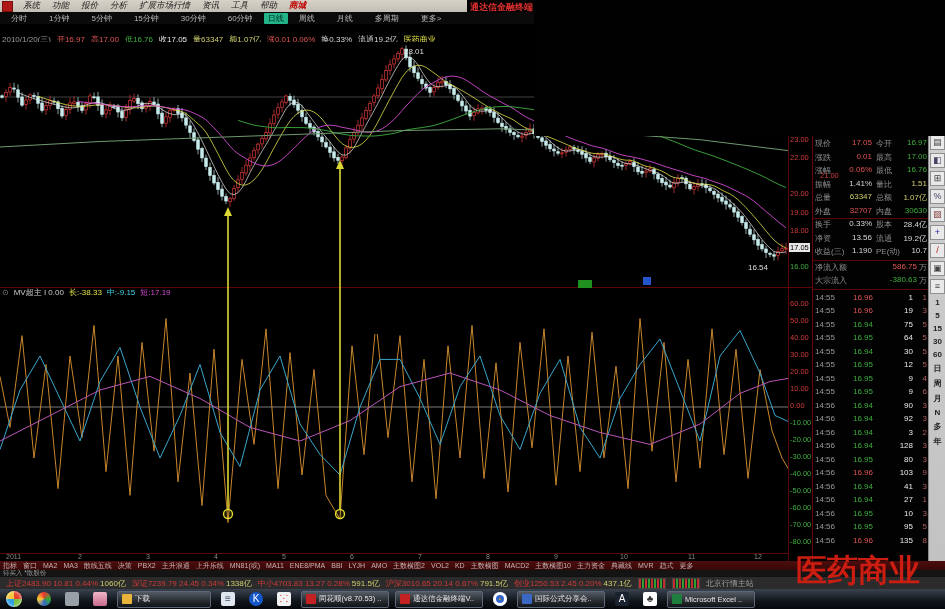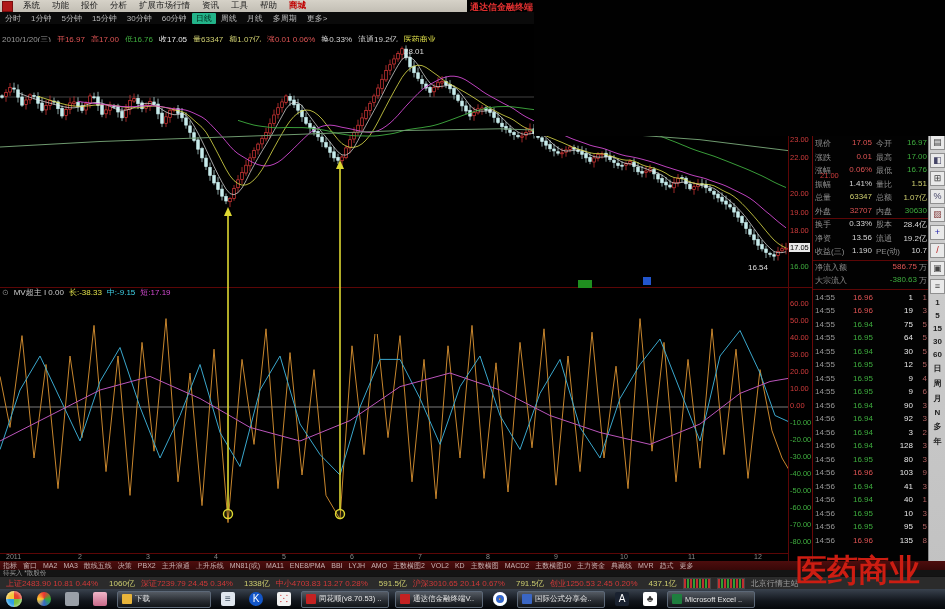--- a/index.html
+++ b/index.html
@@ -2,26 +2,26 @@
 <html><head>
 <meta charset="utf-8">
 <style>
   html,body{margin:0;padding:0;background:#222;}
   #screen{position:relative;width:945px;height:609px;background:#000;overflow:hidden;
     font-family:"Liberation Sans",sans-serif;-webkit-font-smoothing:none;}
   
   #menubar{position:absolute;left:0;top:0;width:467px;height:12px;background:linear-gradient(#d6d2c8,#c2beb4);
     display:flex;align-items:center;font-size:8.5px;color:#1a1a1a;}
   #menubar .app-ico{width:9px;height:9px;background:#b01818;margin:0 4px 0 2px;border:1px solid #7a0e0e;}
-  #menubar .mi{padding:0 6px;white-space:nowrap;}
+  #menubar .mi{padding:0 6px;white-space:nowrap;font-style:italic;}
   #menubar .mi.red{color:#c00000;font-weight:bold;}
   #brand{position:absolute;left:470px;top:1px;font-size:9px;color:#e03030;font-weight:bold;z-index:45;white-space:nowrap;}
   
   #periodbar{position:absolute;left:0;top:12px;width:945px;height:12px;background:#0a0a0a;display:flex;align-items:center;font-size:8px;color:#b8b8b8;}
-  #periodbar .pi{padding:0 5px;white-space:nowrap;}
+  #periodbar .pi{padding:0 11px;white-space:nowrap;}
   #periodbar .pi.active{background:#22b389;color:#02291c;border-radius:1px;padding:0 4px;}
   
   .inforow{position:absolute;left:2px;width:720px;height:9px;font-size:8px;white-space:nowrap;overflow:hidden;}
   #inforow1{top:25px;} #inforow2{top:34px;}
   .inforow span{margin-right:6px;}
   
   #klineSvg{position:absolute;left:0;top:42px;}
   #indSvg{position:absolute;left:0;top:297px;}
   #markerSvg{position:absolute;left:0;top:42px;z-index:8;}
   .hline{position:absolute;left:0;width:812px;height:1px;background:#5c0606;}
@@ -49,21 +49,21 @@
   #rtool .ric{width:13px;height:13px;margin:3px auto 0;background:#e9e9e9;border:1px solid #909090;font-size:9px;line-height:12px;text-align:center;}
   #rtool .rpl{width:15px;margin:4px auto 0;font-size:8px;color:#222;text-align:center;font-weight:bold;}
   
   #tabsrow{position:absolute;left:0;top:561px;width:945px;height:9px;background:linear-gradient(#4e0d0d,#360808);
     display:flex;align-items:center;font-size:7px;color:#c8b2b2;overflow:hidden;z-index:4;}
   #tabsrow .tab{padding:0 3px;white-space:nowrap;}
   #subtabrow{position:absolute;left:0;top:570px;width:945px;height:6px;background:#141414;font-size:6.5px;color:#9a9a9a;line-height:6px;padding-left:3px;z-index:4;}
   #statusbar{position:absolute;left:0;top:576px;width:945px;height:13px;background:#2b2b2b;border-top:1px solid #111;
     display:flex;align-items:center;font-size:8px;white-space:nowrap;z-index:4;}
   #statusbar .seg{margin-left:6px;color:#d03838;}
-  #statusbar .seg .amt{color:#cfcf70;margin-left:11px;}
+  #statusbar .seg .amt{color:#cfcf70;margin-left:2px;}
   .minichart{width:26px;height:9px;margin-left:6px;border:1px solid #444;
     background:repeating-linear-gradient(90deg,#c03030 0 2px,#222 2px 3px,#30a030 3px 5px,#222 5px 6px);}
   #srvname{color:#9a9a9a;margin-left:6px;}
   
   #taskbar{position:absolute;left:0;top:589px;width:945px;height:20px;background:linear-gradient(#39424e,#11151b 60%,#05070a);
     display:flex;align-items:center;z-index:50;}
   .orb{width:16px;height:16px;border-radius:50%;margin:0 8px 0 6px;
     background:conic-gradient(#e5432e 0 90deg,#7ac143 0 180deg,#2e9fe5 0 270deg,#f5c63b 0);
     box-shadow:inset 0 0 3px 1px rgba(255,255,255,.5),0 0 2px #000;}
   .tico{width:14px;height:14px;border-radius:2px;margin:0 7px;font-size:10px;line-height:14px;text-align:center;color:#fff;}
@@ -697,21 +697,21 @@
     </div>
       <div class="trow" style="top:457.5px">
       <span class="tt">14:56</span>
       <span class="tp" style="color:#3fae3f">16.94</span>
       <span class="tv">41</span>
       <span class="tc">3</span>
     </div>
       <div class="trow" style="top:471px">
       <span class="tt">14:56</span>
       <span class="tp" style="color:#3fae3f">16.94</span>
-      <span class="tv">40</span>
+      <span class="tv">27</span>
       <span class="tc">1</span>
     </div>
       <div class="trow" style="top:484.5px">
       <span class="tt">14:56</span>
       <span class="tp" style="color:#3fae3f">16.95</span>
       <span class="tv">10</span>
       <span class="tc">3</span>
     </div>
       <div class="trow" style="top:498px">
       <span class="tt">14:56</span>

